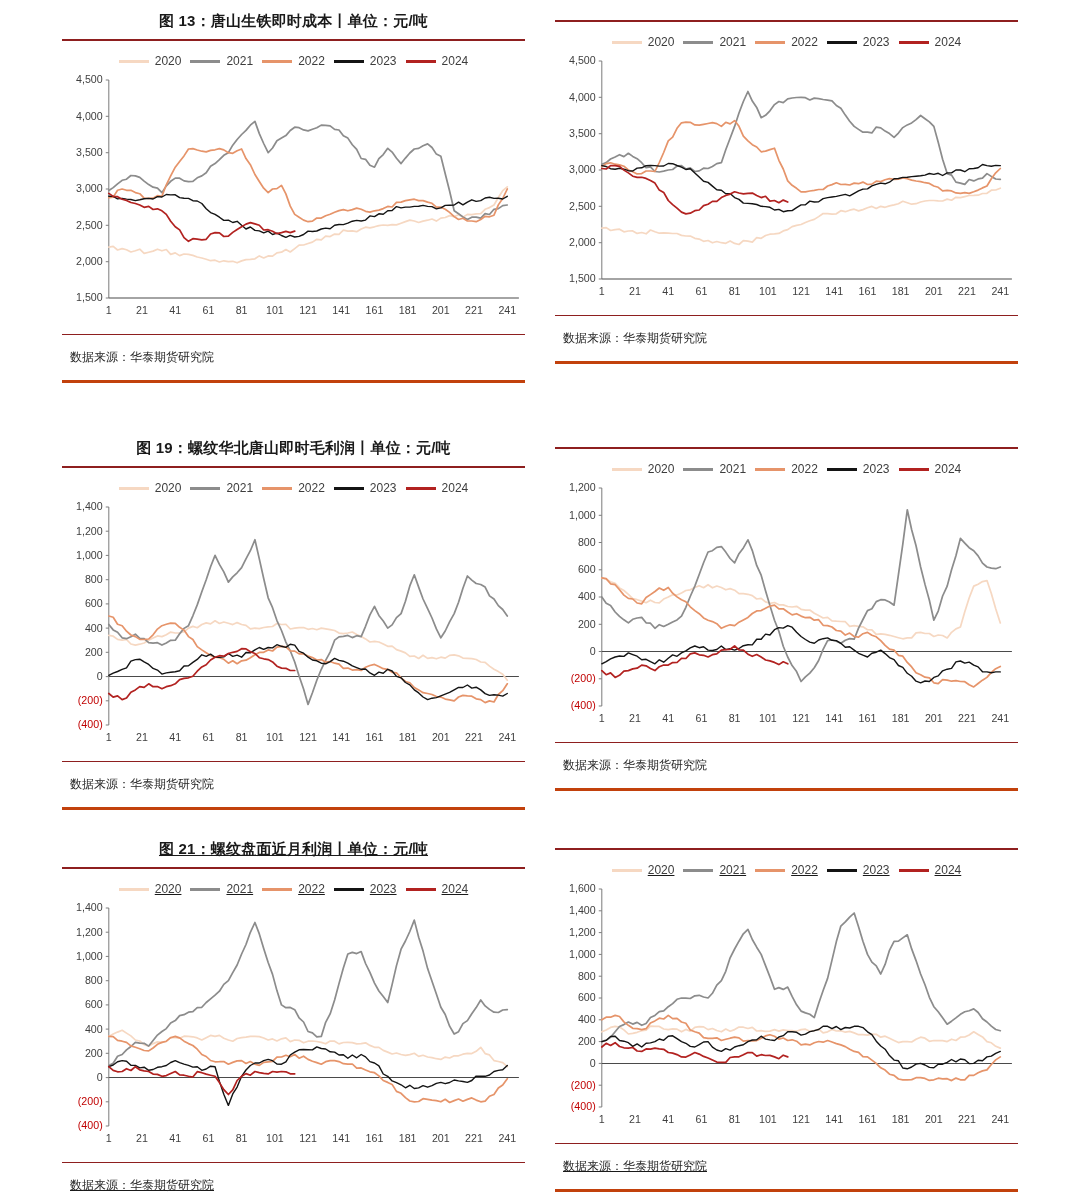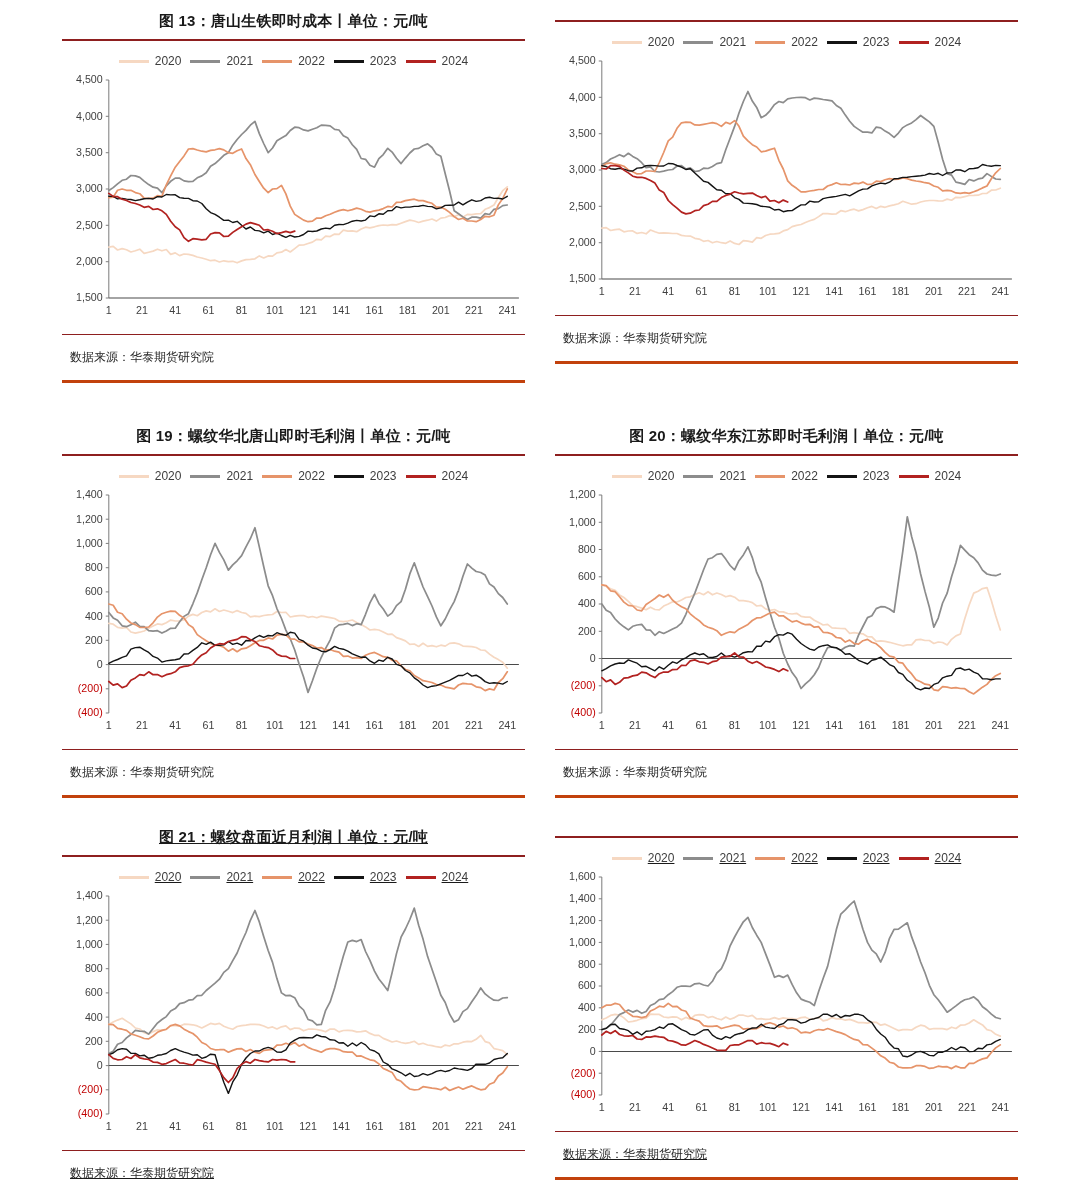--- a/index.html
+++ b/index.html
@@ -1,20 +1,20 @@
 <!DOCTYPE html>
 <html><head>
 <meta charset="utf-8">
 <style>
   *{box-sizing:border-box;margin:0;padding:0;}
   html,body{background:#ffffff;}
   body{width:1080px;min-height:1196px;font-family:"Liberation Sans","DejaVu Sans",sans-serif;color:#1a1a1a;}
   .page{padding:12px 62px 10px;}
   .chart-row{display:flex;gap:30px;}
-  .row-2{margin-top:44px;}
+  .row-2{margin-top:56px;}
   .row-3{margin-top:30px;text-decoration:underline;}
   .chart-cell{flex:1;min-width:0;}
   .chart-title{font-size:15px;font-weight:700;text-align:center;letter-spacing:.2px;}
   .title-rule{height:2px;background:#8e1f1f;margin-top:8px;}
   .legend{display:flex;justify-content:center;align-items:center;gap:9px;margin:13px 0 2px;}
   .lg-item{display:inline-flex;align-items:center;gap:6px;font-size:12px;color:#3d3d3d;}
   .lg-swatch{width:30px;height:3px;display:inline-block;}
   svg.plot{display:block;width:100%;height:252px;}
   svg.plot text{font-family:"Liberation Sans","DejaVu Sans",sans-serif;font-size:10.5px;}
   .source-block{margin-top:12px;border-top:1px solid #8e1f1f;border-bottom:3px solid #c2410c;padding:14px 8px;}
@@ -241,21 +241,20 @@
             <path d="M46.0 119.0L50.3 120.3L54.6 127.3L59.1 128.7L63.4 134.2L67.7 138.0L72.1 139.6L76.4 142.4L80.7 142.5L85.2 142.0L89.5 137.8L93.8 132.1L98.2 128.7L102.5 127.3L106.8 126.1L111.3 126.3L115.6 130.3L119.9 133.1L124.3 139.6L128.6 142.5L132.9 149.6L137.4 152.9L141.7 155.7L146.0 158.4L150.4 160.2L154.7 160.7L159.0 162.3L163.5 166.2L167.8 163.8L172.1 166.7L176.5 163.8L180.8 163.2L185.1 160.8L189.6 157.8L193.9 155.4L198.2 155.3L202.6 152.9L206.9 154.0L211.2 150.1L215.7 149.3L220.0 149.9L224.3 153.9L228.7 154.1L233.0 156.9L237.4 156.9L241.8 159.0L246.1 160.6L250.4 163.0L254.8 162.6L259.1 165.2L263.5 164.5L267.9 166.2L272.2 167.2L276.5 171.3L280.9 171.1L285.3 173.1L289.6 172.6L294.0 173.5L298.3 170.2L302.6 168.5L307.1 167.4L311.4 169.4L315.7 171.7L320.1 172.3L324.4 175.3L328.7 175.9L333.2 180.8L337.5 184.5L341.8 185.7L346.2 190.5L350.5 192.9L354.8 195.7L359.3 196.5L363.6 197.5L367.9 199.6L372.3 200.1L376.6 202.1L380.9 202.8L385.4 203.8L389.7 200.0L394.0 198.4L398.4 198.9L402.7 199.2L407.0 201.8L411.5 202.6L415.8 205.6L420.1 203.9L424.5 205.0L428.8 197.5L433.1 193.7L437.6 186.8" fill="none" stroke="#e6946a" stroke-width="1.7" stroke-linejoin="round" stroke-linecap="round"></path>
             <path d="M46.0 178.3L50.3 176.2L54.6 174.5L59.1 172.3L63.4 170.9L67.7 164.1L72.1 162.6L76.4 162.2L80.7 164.9L85.2 167.4L89.5 171.4L93.8 173.1L98.2 177.1L102.5 175.9L106.8 175.2L111.3 174.7L115.6 173.7L119.9 169.0L124.3 168.7L128.6 165.4L132.9 162.4L137.4 157.8L141.7 159.3L146.0 157.1L150.4 160.2L154.7 160.4L159.0 159.9L163.5 156.5L167.8 159.4L172.1 158.2L176.5 160.2L180.8 155.5L185.1 155.8L189.6 152.9L193.9 150.5L198.2 152.3L202.6 150.5L206.9 150.9L211.2 147.7L215.7 149.3L220.0 150.4L224.3 147.3L228.7 148.1L233.0 154.3L237.4 156.2L241.8 160.2L246.1 163.0L250.4 163.8L254.8 166.2L259.1 166.8L263.5 164.6L267.9 161.4L272.2 163.4L276.5 164.2L280.9 166.2L285.3 168.9L289.6 170.6L294.0 172.3L298.3 172.0L302.6 175.9L307.1 178.3L311.4 175.1L315.7 176.2L320.1 172.3L324.4 174.0L328.7 179.4L333.2 180.8L337.5 185.5L341.8 187.9L346.2 192.9L350.5 195.9L354.8 200.0L359.3 202.6L363.6 201.2L367.9 200.6L372.3 198.9L376.6 197.2L380.9 195.4L385.4 192.9L389.7 190.4L394.0 190.5L398.4 188.0L402.7 191.1L407.0 190.2L411.5 192.9L415.8 196.6L420.1 198.4L424.5 197.7L428.8 198.1L433.1 199.1L437.6 196.5" fill="none" stroke="#141414" stroke-width="1.4" stroke-linejoin="round" stroke-linecap="round"></path>
             <path d="M46.0 196.5L50.3 200.1L54.6 198.9L59.1 202.6L63.4 201.0L67.7 195.2L72.1 192.9L76.4 189.6L80.7 190.3L85.2 186.8L89.5 189.7L93.8 189.6L98.2 191.7L102.5 189.7L106.8 188.7L111.3 186.8L115.6 182.6L119.9 181.4L124.3 180.8L128.6 179.3L132.9 174.2L137.4 169.9L141.7 167.7L146.0 163.0L150.4 160.2L154.7 158.7L159.0 159.2L163.5 156.5L167.8 155.3L172.1 154.4L176.5 151.7L180.8 151.9L185.1 154.8L189.6 156.5L193.9 160.7L198.2 161.8L202.6 162.6L206.9 164.9L211.2 169.2L215.7 171.1L220.0 171.3L224.3 173.5L228.7 173.5" fill="none" stroke="#b22220" stroke-width="1.7" stroke-linejoin="round" stroke-linecap="round"></path>
           </g>
         </svg>
       <div class="source-block">
         <div class="source-text">数据来源：华泰期货研究院</div>
       </div>
     </section>
     <section class="chart-cell">
-      <h3 class="chart-title">图 20：螺纹华东江苏即时毛利润丨单位：元/吨</h3>
       <div class="title-rule"></div>
       <div class="legend">
           <span class="lg-item">
             <span class="lg-swatch" style="background: rgb(246, 216, 194);"></span>
             <span class="lg-label">2020</span>
           </span>
           <span class="lg-item">
             <span class="lg-swatch" style="background: rgb(140, 140, 140);"></span>
             <span class="lg-label">2021</span>
           </span>

